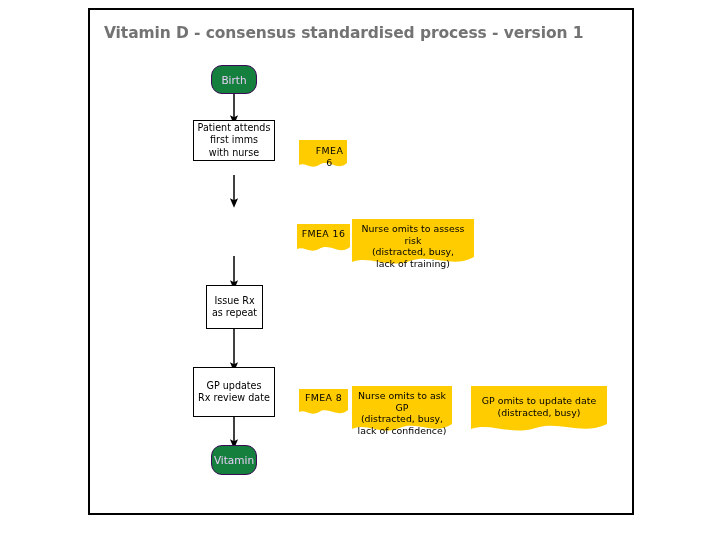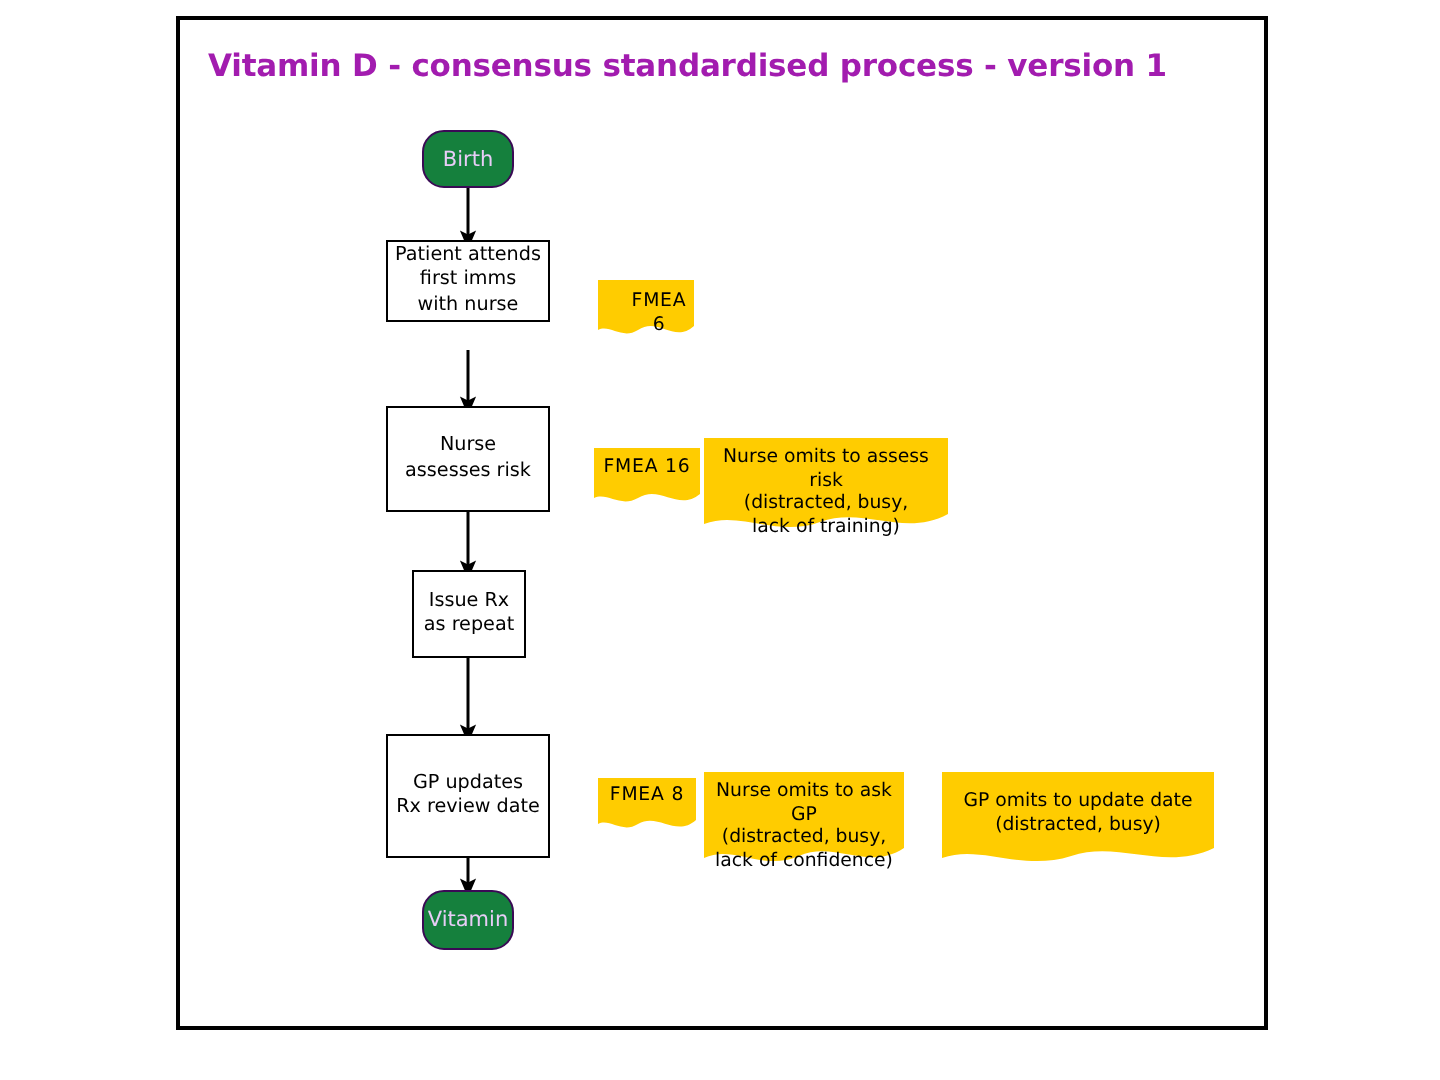--- a/index.html
+++ b/index.html
@@ -28,21 +28,21 @@
   }
 
   
   #slide-title {
     position: absolute;
     left: 104px;
     top: 24px;
     width: 520px;
     font-size: 15.5px;
     font-weight: bold;
-    color: #a21caf;
+    color: #737373;
     letter-spacing: -0.1px;
     white-space: nowrap;
   }
 
   
   #flow-canvas {
     position: absolute;
     left: 0;
     top: 0;
     width: 720px;
@@ -140,29 +140,26 @@
   </svg>
 
   <div class="terminator" style="left:211px; top:65px; width:46px; height:29px;">
     <span>Birth</span>
   </div>
 
   <div class="process" style="left:193px; top:120px; width:82px; height:41px;">
     <span class="txt">Patient attends<br>first imms<br>with nurse</span>
   </div>
 
-  <div class="process" style="left:193px; top:203px; width:82px; height:53px;">
-    <span class="txt">Nurse<br>assesses risk</span>
-  </div>
 
   <div class="process" style="left:206px; top:285px; width:57px; height:44px;">
     <span class="txt">Issue Rx<br>as repeat</span>
   </div>
 
-  <div class="process" style="left:193px; top:367px; width:82px; height:62px;">
+  <div class="process" style="left:193px; top:367px; width:82px; height:50px;">
     <span class="txt">GP updates<br>Rx review date</span>
   </div>
 
   <div class="terminator" style="left:211px; top:445px; width:46px; height:30px;">
     <span>Vitamin</span>
   </div>
 
   <div class="note tag" style="left:299px; top:140px; width:48px; height:32px;">
     <svg viewBox="0 0 48 32" preserveAspectRatio="none">
       <path d="M0,0 H48 V23 C38,32 30,18 20,25 C12,30 6,22 0,25 Z" fill="#FFCC00"></path>

